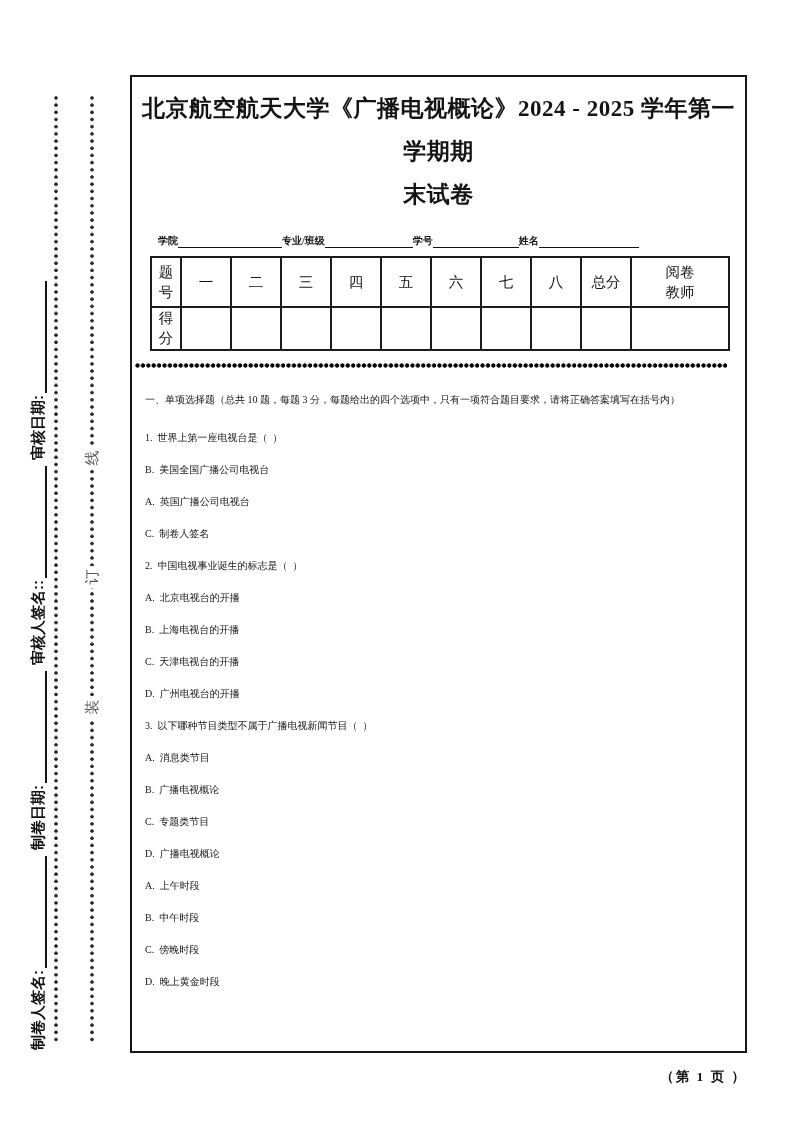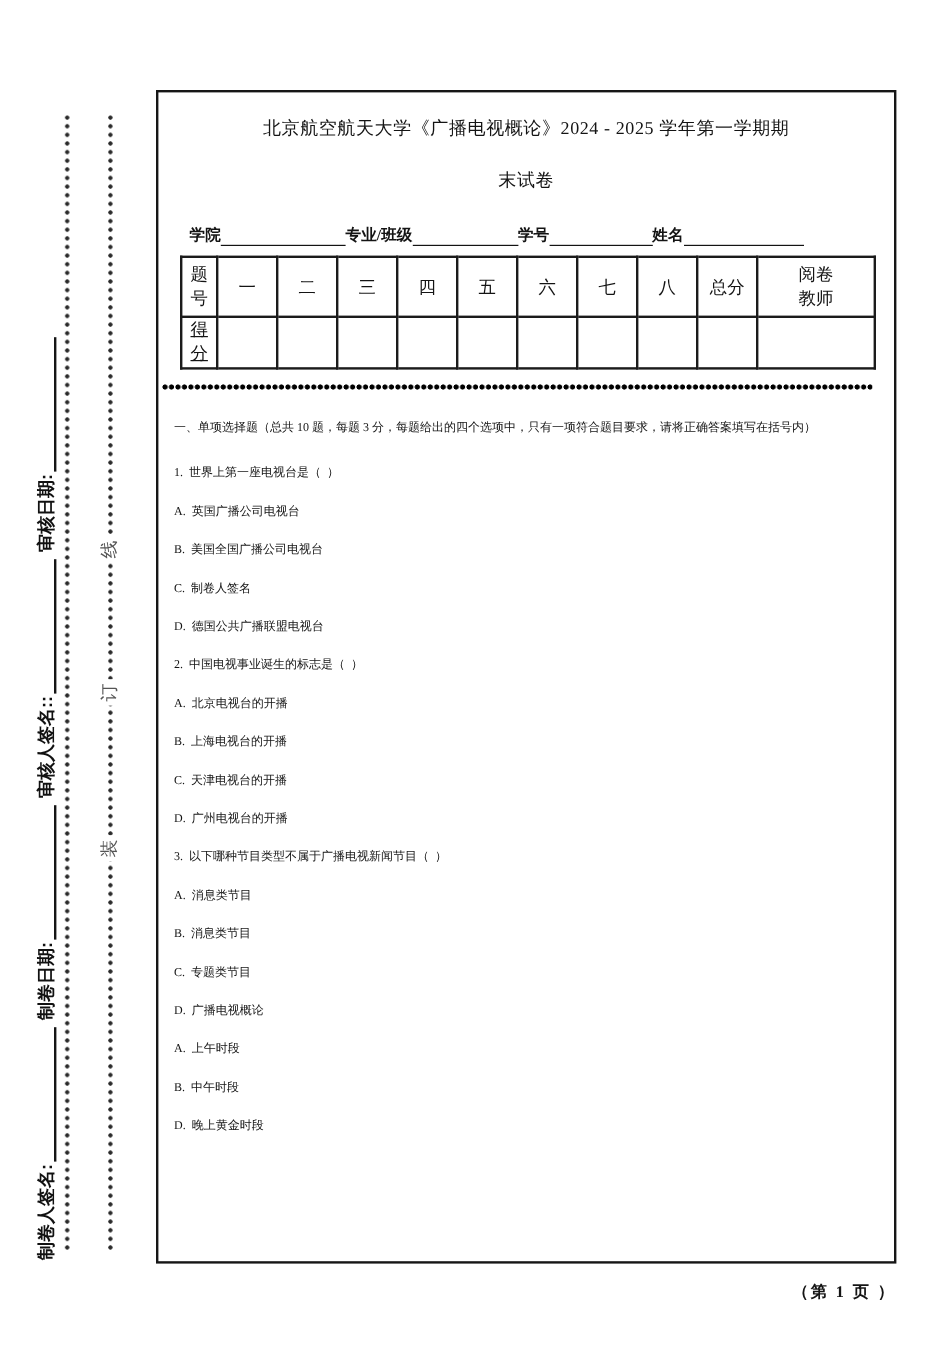--- a/index.html
+++ b/index.html
@@ -30,34 +30,34 @@
     color:#555; font-size:15px; line-height:28px; text-align:center;
     transform:rotate(-90deg);
     font-family:"Liberation Sans","DejaVu Sans",sans-serif;
   }
 
   
   .sheet {
     position:absolute; left:130px; top:75px; width:617px; height:978px;
     border:2px solid #161616; box-sizing:border-box; background:#fff;
   }
-  .title { margin:10px 8px 0 8px; text-align:center; font-size:15px;
-    line-height:43px; font-weight:400; letter-spacing:0.5px; }
+  .title { margin:10px 8px 0 8px; text-align:center; font-size:23px;
+    line-height:43px; font-weight:700; letter-spacing:0.5px; }
 
   .info-row { display:flex; align-items:flex-end; margin:14px 26px 0 26px;
-    font-size:13px; font-weight:600; }
+    font-size:10px; font-weight:600; }
   .info-label { flex:none; }
   .info-blank { flex:none; height:17px; border-bottom:1.5px solid #131313; }
   .ib1 { width:104px; } .ib2 { width:88px; } .ib3 { width:86px; } .ib4 { width:100px; }
 
   .score-table { border-collapse:collapse; table-layout:fixed; margin:8px 0 0 18px; }
   .score-table td { border:2px solid #1b1b1b; text-align:center; vertical-align:middle;
     font-size:14.5px; padding:0; font-weight:500; }
   .row-head  td { height:48px; }
-  .row-score td { height:38px;text-decoration:underline; }
+  .row-score td { height:38px; }
   .stack  { display:block; width:1.25em; margin:0 auto; word-break:break-all; line-height:1.4; }
   .stack2 { display:block; width:2.5em;  margin:0 auto; word-break:break-all; line-height:1.4;font-family:Liberation Serif, serif; }
 
   .dotted-sep { margin:12px 0 0 3px; width:592px; height:5px;
     background-image:radial-gradient(circle at 2.5px 2.5px,#000 1.9px,transparent 2.4px);
     background-size:5.4px 5px; background-repeat:repeat-x; }
 
   .questions { margin:18px 16px 0 13px; font-size:10px; }
   .section-head { margin:0 0 15px 0; line-height:27px; text-align:justify; font-weight:500; }
   .qline { margin:0 0 12px 0; line-height:20px; white-space:pre-wrap; font-weight:500; }
@@ -154,37 +154,37 @@
       </tr>
     </tbody>
       </table>
 
     <div class="dotted-sep"></div>
 
     <div class="questions">
       <p class="section-head">一、单项选择题（总共 10 题，每题 3 分，每题给出的四个选项中，只有一项符合题目要求，请将正确答案填写在括号内）</p>
 
       <p class="qline">1.  世界上第一座电视台是（  ）</p>
+      <p class="qline">B.  美国全国广播公司电视台</p>
       <p class="qline">A.  英国广播公司电视台</p>
-      <p class="qline">B.  美国全国广播公司电视台</p>
       <p class="qline">C.  制卷人签名</p>
-      <p class="qline">D.  德国公共广播联盟电视台</p>
 
       <p class="qline">2.  中国电视事业诞生的标志是（  ）</p>
       <p class="qline">A.  北京电视台的开播</p>
       <p class="qline">B.  上海电视台的开播</p>
       <p class="qline">C.  天津电视台的开播</p>
       <p class="qline">D.  广州电视台的开播</p>
 
       <p class="qline">3.  以下哪种节目类型不属于广播电视新闻节目（  ）</p>
       <p class="qline">A.  消息类节目</p>
-      <p class="qline">B.  消息类节目</p>
+      <p class="qline">B.  广播电视概论</p>
       <p class="qline">C.  专题类节目</p>
       <p class="qline">D.  广播电视概论</p>
 
       <p class="qline">A.  上午时段</p>
       <p class="qline">B.  中午时段</p>
+      <p class="qline">C.  傍晚时段</p>
       <p class="qline">D.  晚上黄金时段</p>
     </div>
   </div>
 
   <div class="footer">（第 1 页 ）</div>
 </div>
 
 </body></html>

